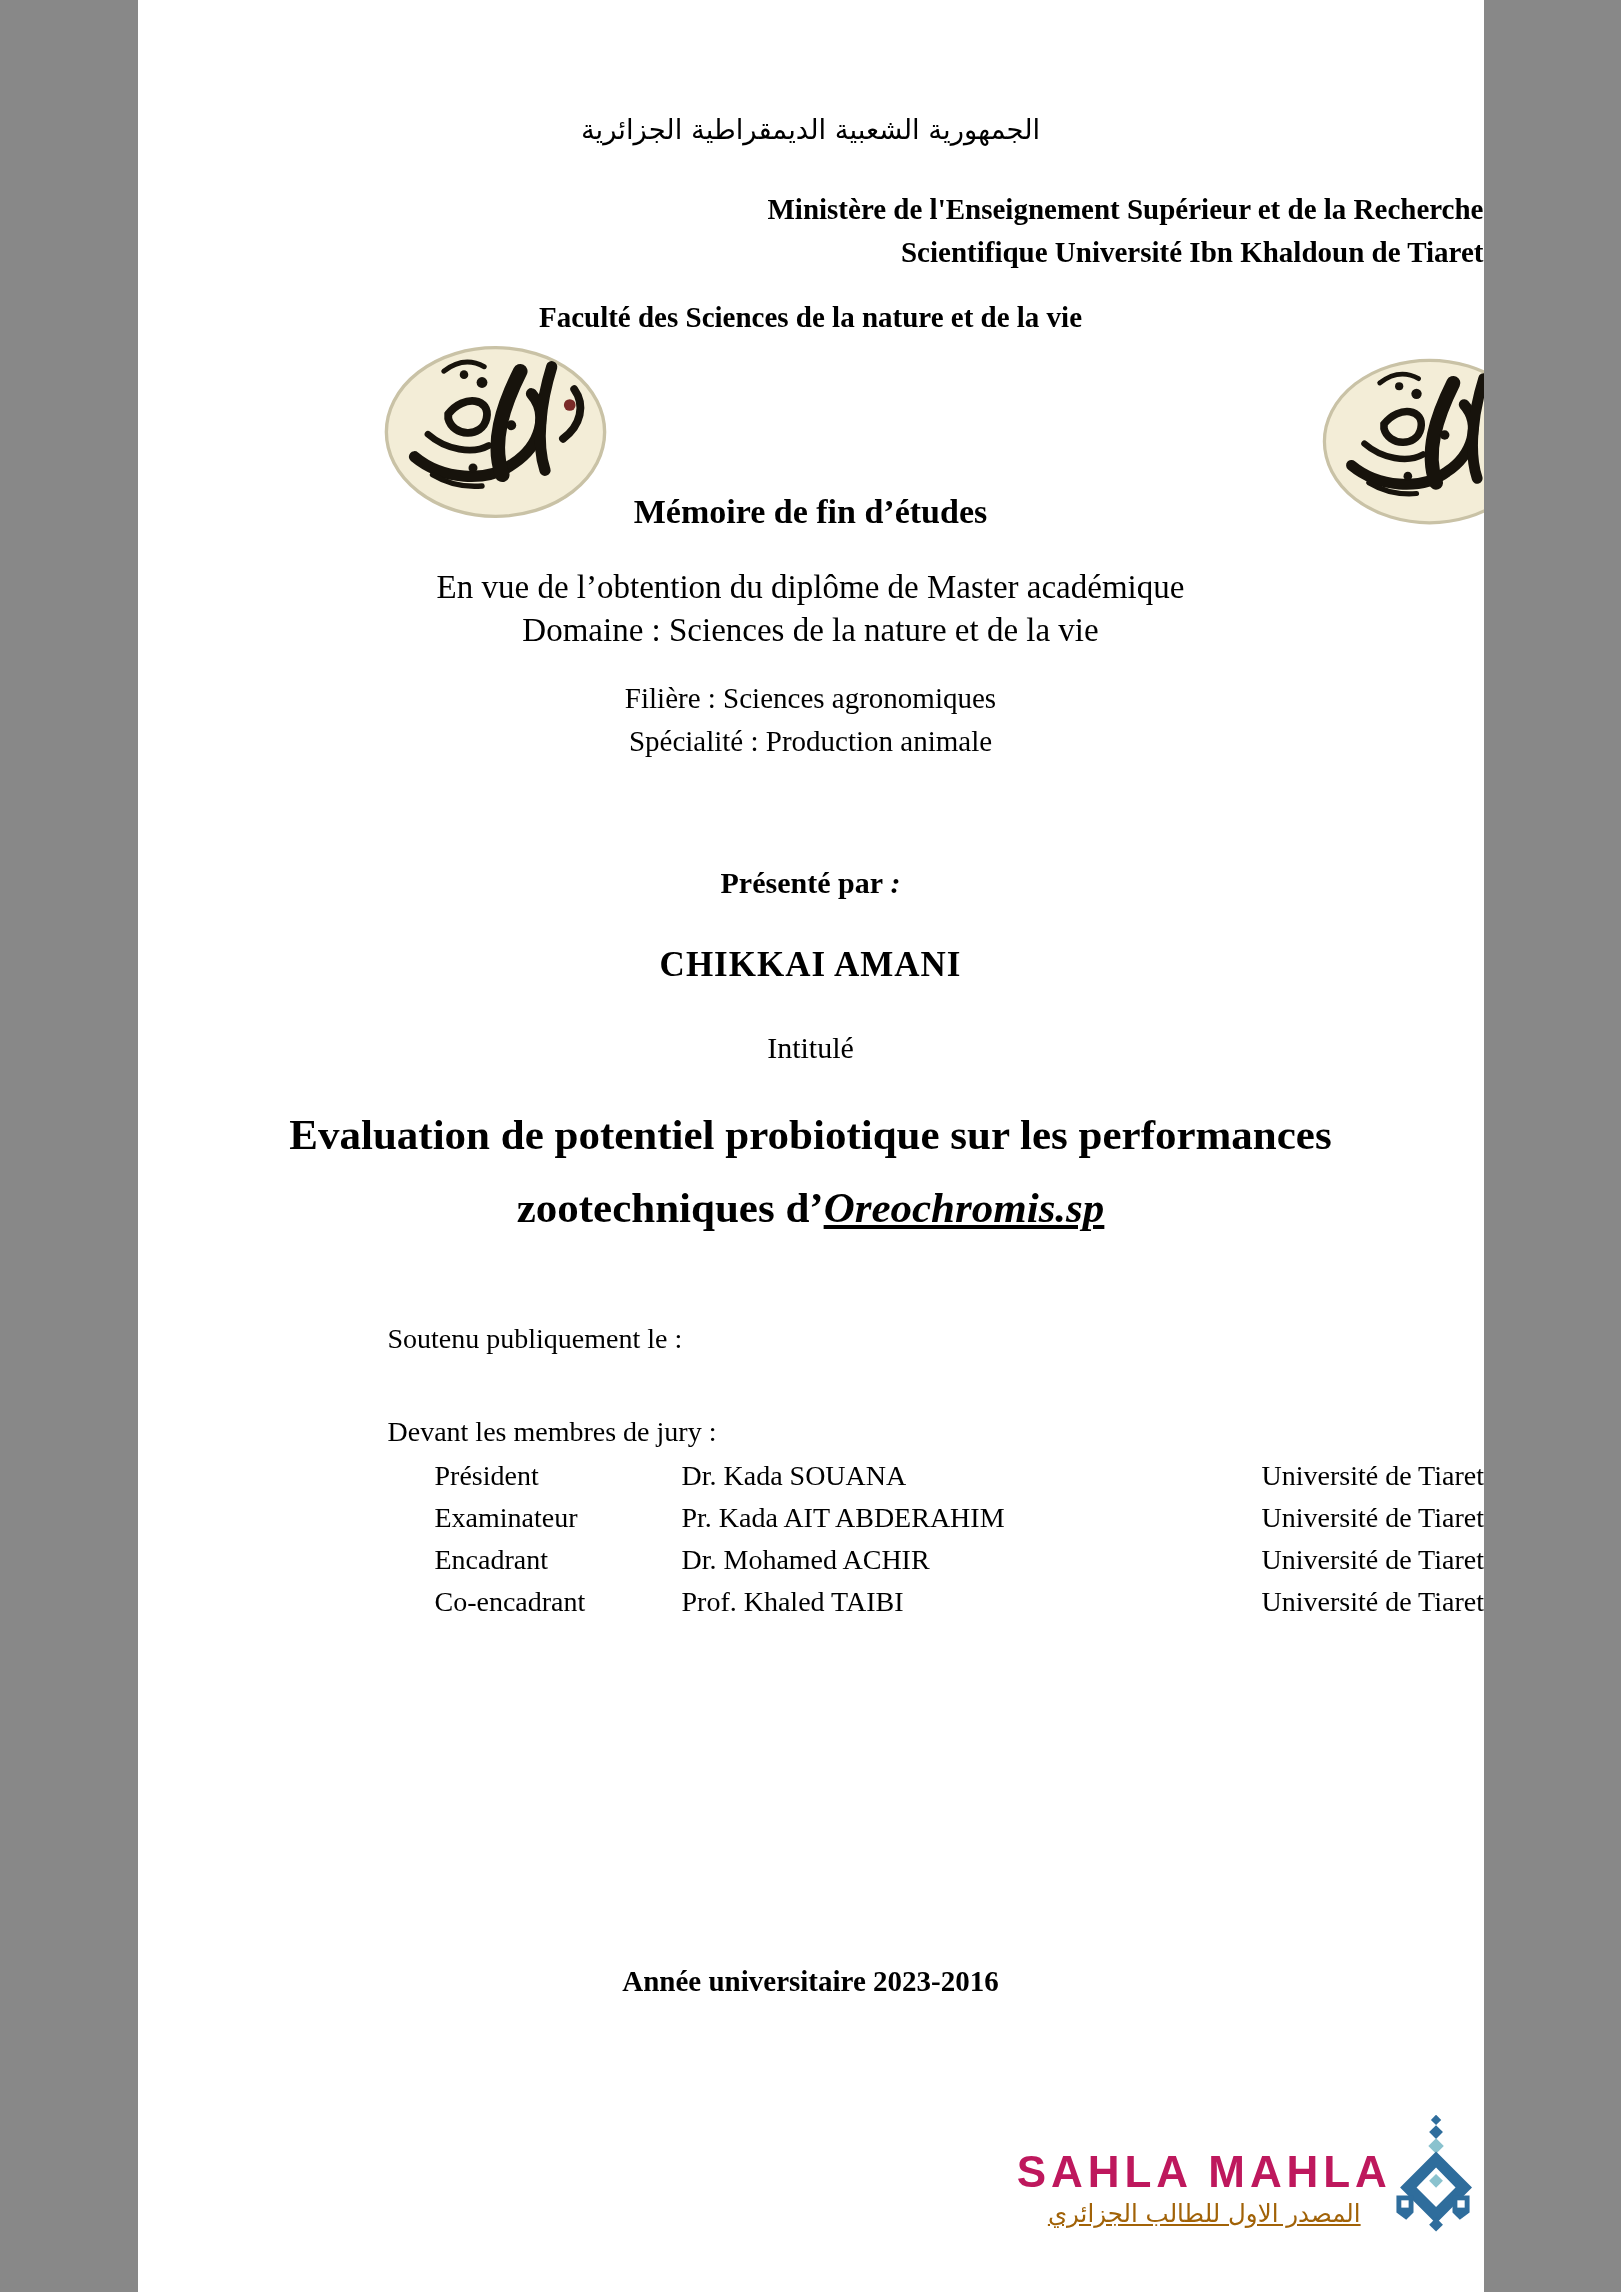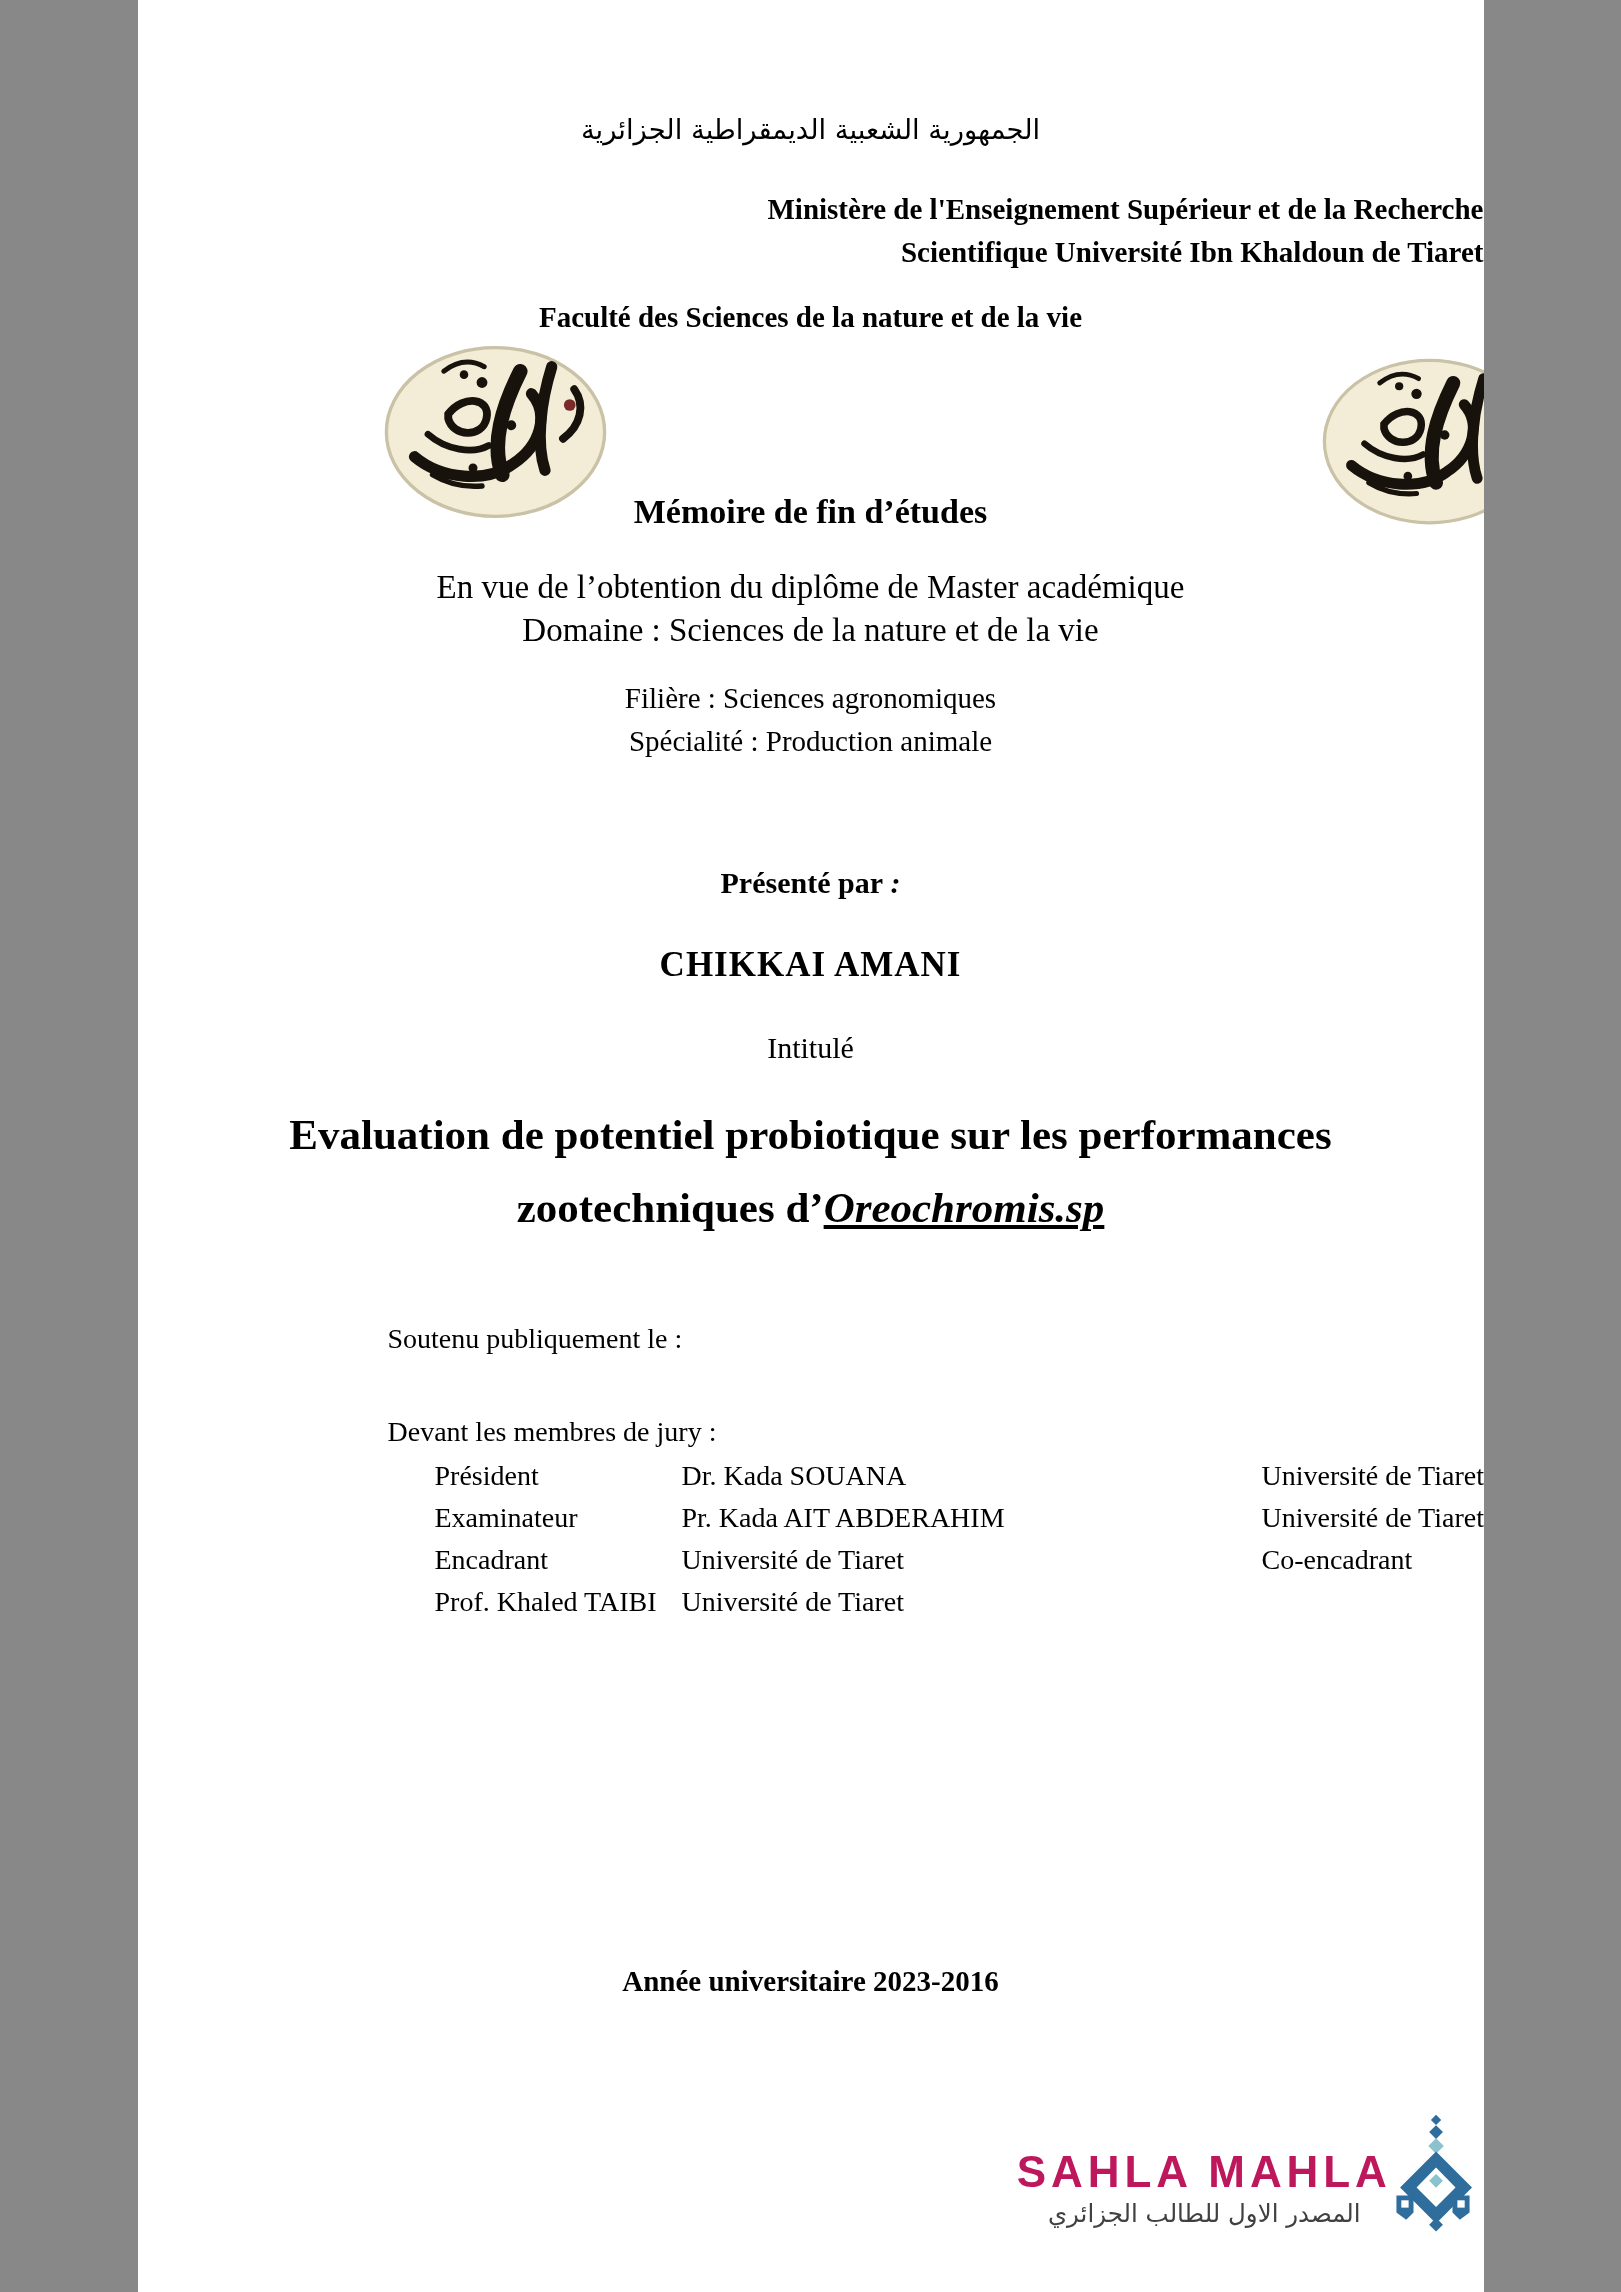--- a/index.html
+++ b/index.html
@@ -120,33 +120,34 @@
   <div class="jury-table">
     <div class="cell">Président</div>
     <div class="cell">Dr. Kada SOUANA</div>
     <div class="cell">Université de Tiaret</div>
 
     <div class="cell">Examinateur</div>
     <div class="cell">Pr. Kada AIT ABDERAHIM</div>
     <div class="cell">Université de Tiaret</div>
 
     <div class="cell">Encadrant</div>
+    <div class="cell">Dr. Mohamed ACHIR</div>
     <div class="cell">Université de Tiaret</div>
 
     <div class="cell">Co-encadrant</div>
     <div class="cell">Prof. Khaled TAIBI</div>
     <div class="cell">Université de Tiaret</div>
   </div>
 
   <div class="academic-year">Année universitaire 2023-2016</div>
 
   <div class="brandmark">
     <div class="brand-text">
       <div class="brand-name" style="color:#be185d;">SAHLA MAHLA</div>
-      <div class="brand-tagline" style="color:#404040;">المصدر الاول للطالب الجزائري</div>
+      <div class="brand-tagline" style="color:#a16207;text-decoration:underline;">المصدر الاول للطالب الجزائري</div>
     </div>
     <div class="brand-icon">
       <svg viewBox="0 0 64 100" xmlns="http://www.w3.org/2000/svg">
         <rect x="31.5" y="1" width="6" height="6" transform="rotate(45 34.5 4)" fill="#2F6D9C"></rect>
         <rect x="30.5" y="10" width="8" height="8" transform="rotate(45 34.5 14)" fill="#2F6D9C"></rect>
         <rect x="30" y="21" width="9" height="9" transform="rotate(45 34.5 25.5)" fill="#8AC2CE"></rect>
         <path fill-rule="evenodd" fill="#2F6D9C" d="M34.5 30 L64 59.5 L34.5 89 L5 59.5 Z
              M34.5 43 L50.5 59.5 L34.5 75.5 L18.5 59.5 Z"></path>
         <rect x="30.5" y="50" width="8" height="8" transform="rotate(45 34.5 54)" fill="#8AC2CE"></rect>
         <path fill="#2F6D9C" d="M2 66 L16 66 L16 80 L10 86 L2 80 Z"></path>

